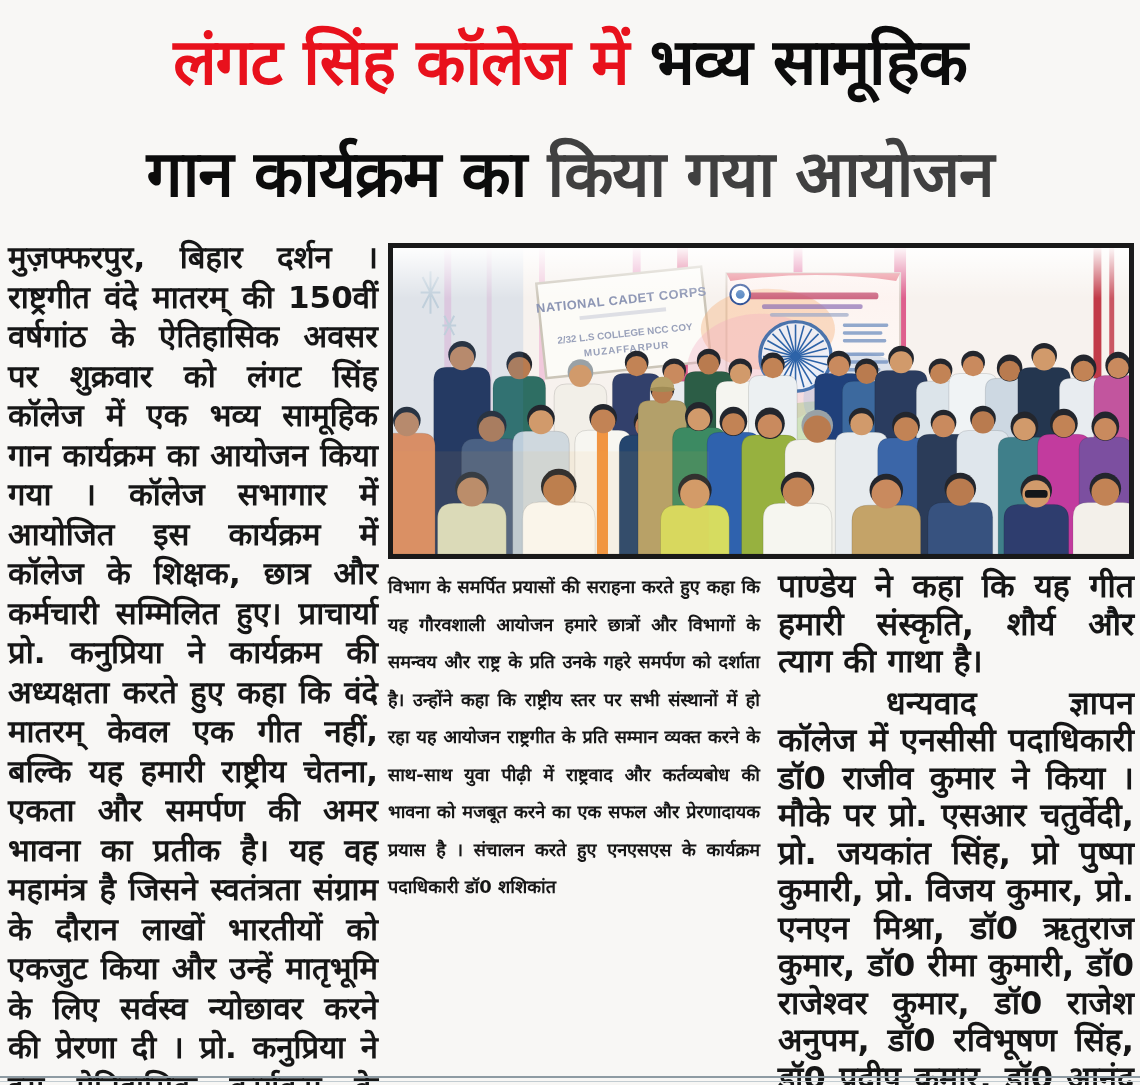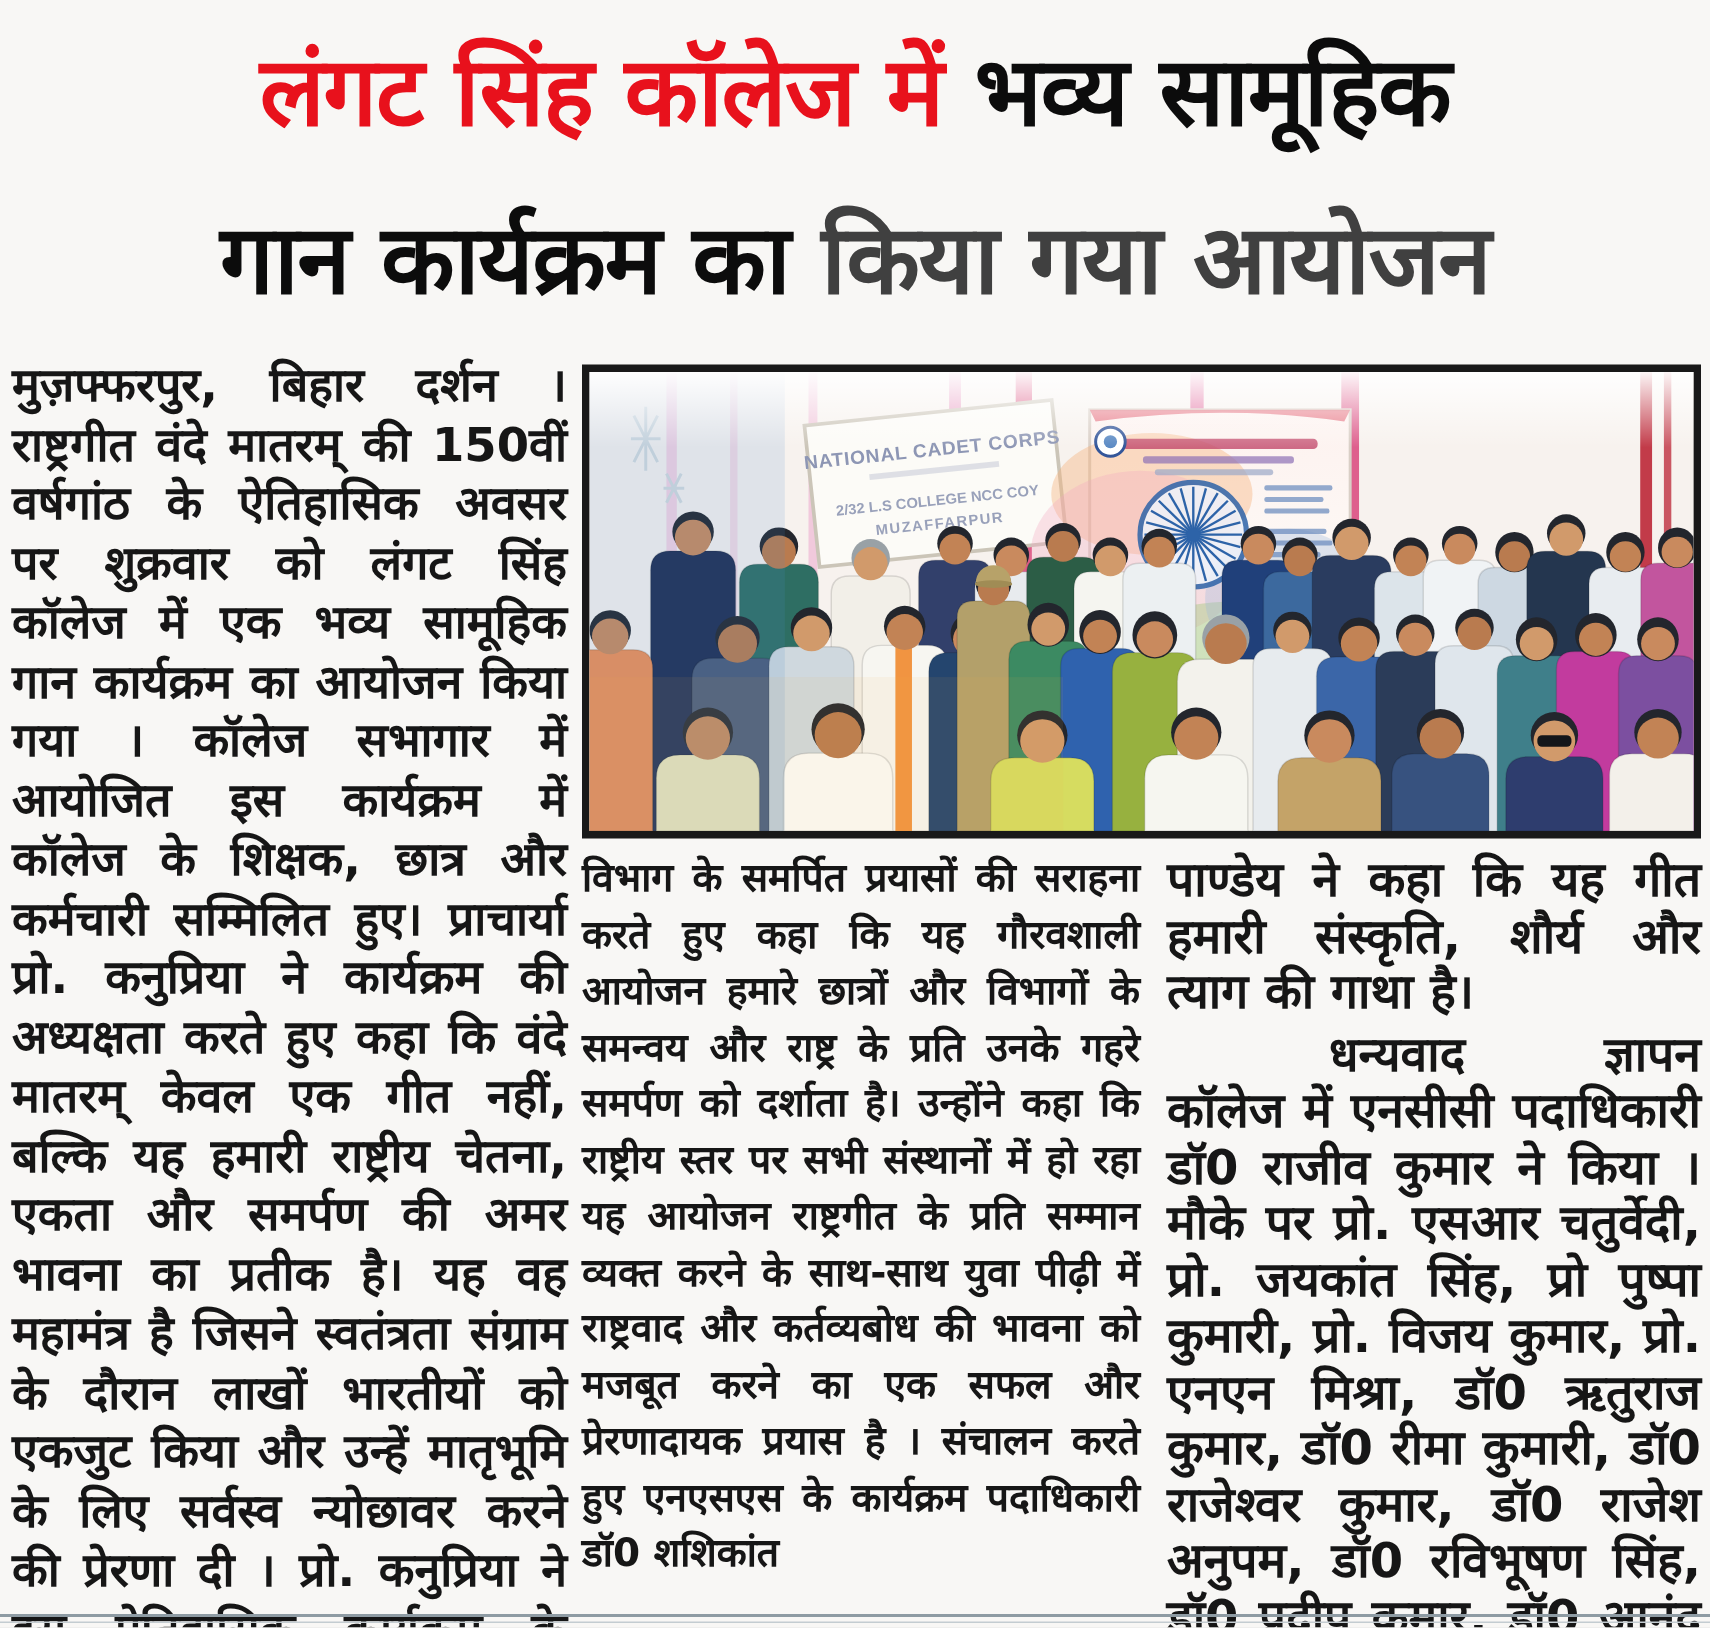--- a/index.html
+++ b/index.html
@@ -13,21 +13,21 @@
     position:absolute;top:6px;left:0;right:0;text-align:center;
     font-weight:800;letter-spacing:-1px;
   }
   .hl-line{font-size:64px;line-height:112px;white-space:nowrap;}
   .hl-red{color:#e8111c;text-align:center;}
   .hl-black{color:#0c0c0c;}
   
   .col{position:absolute;color:#161616;font-weight:700;text-align:justify;}
   .col p{margin:0;}
   .col1{left:8px;top:238px;width:370px;font-size:31px;line-height:39.5px;}
-  .col2{left:388px;top:568px;width:372px;font-size:26px;line-height:37.5px;}
+  .col2{left:388px;top:568px;width:372px;font-size:18px;line-height:37.5px;}
   .col3{left:778px;top:568px;width:356px;font-size:32px;line-height:37.5px;}
   .dateline{font-weight:900;}
   .para-indent{text-indent:108px;margin-top:4px !important;}
   
   .photo{
     position:absolute;left:388px;top:243px;margin:0;
     border:5px solid #191919;background:#f9f5f2;line-height:0;
   }
   .photo svg{display:block;}
   

